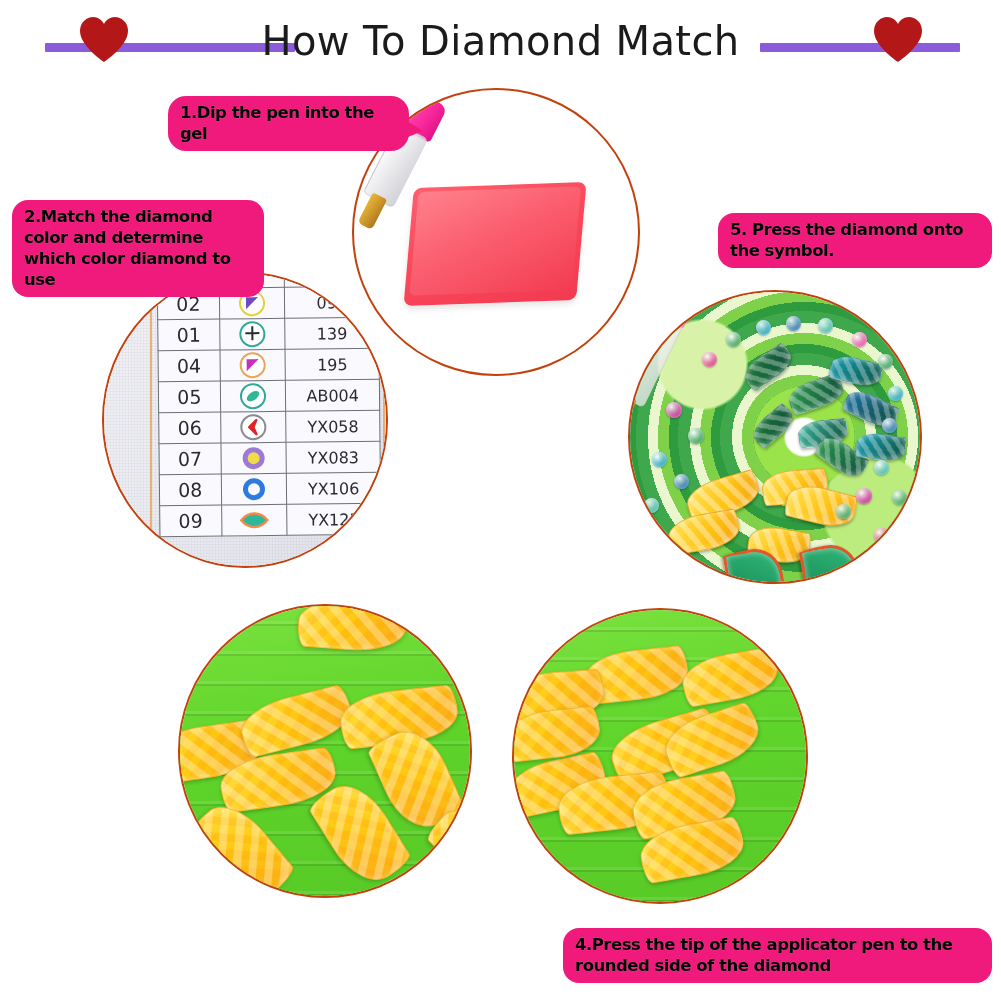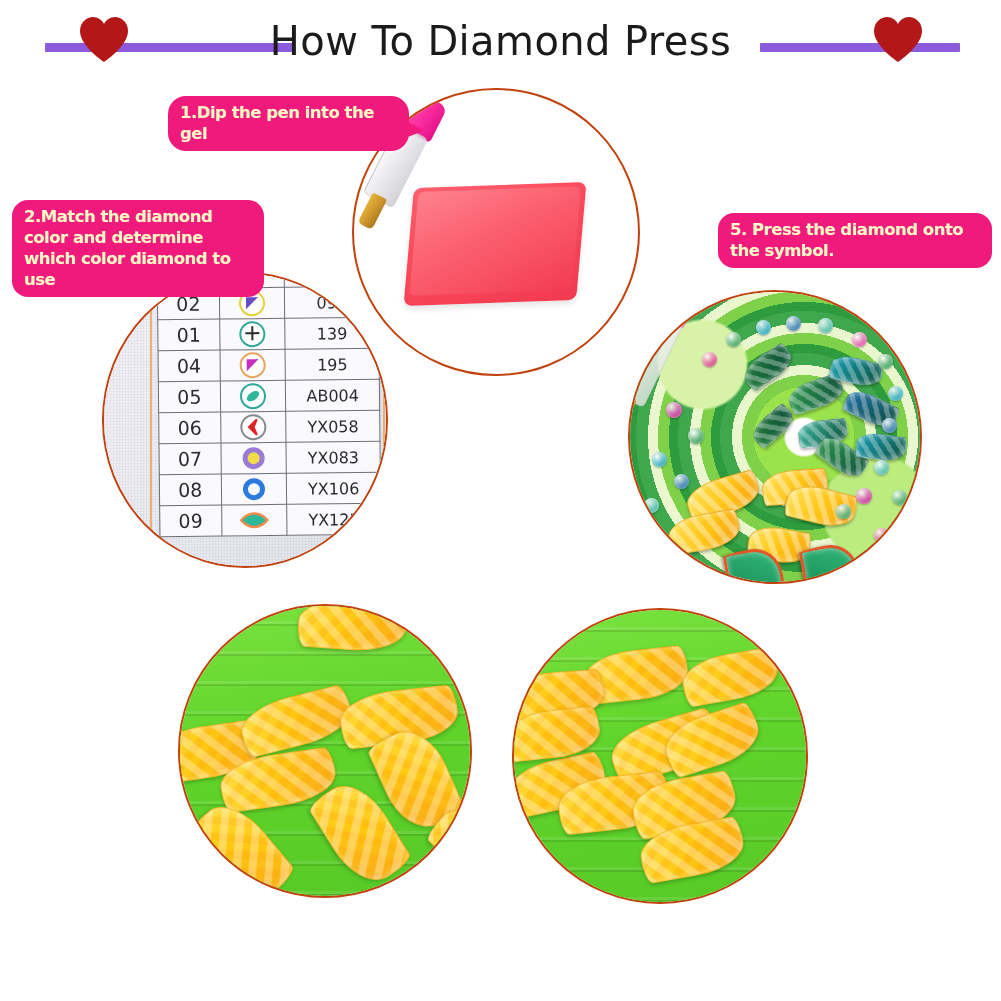--- a/index.html
+++ b/index.html
@@ -32,21 +32,21 @@
     font-family: "DejaVu Sans", sans-serif;
     font-size: 40px; font-weight: 400; letter-spacing: 0.4px;
     color: #1b1b1b; line-height: 50px;
     white-space: nowrap;
   }
 
   
   .label {
     position: absolute;
     background: #F01A7C;
-    color: #fef9c3;
+    color: #000000;
     border-radius: 16px;
     font-family: "DejaVu Sans", sans-serif;
     font-weight: 700;
     font-size: 16.5px;
     line-height: 21px;
     letter-spacing: -0.5px;
     padding: 6px 12px 7px 12px;
     text-shadow: 0 0 1px rgba(255,255,255,0.35);
     z-index: 20;
   }
@@ -227,21 +227,21 @@
     <div class="rule left"></div>
     <div class="rule right"></div>
 
     <svg class="heart left" viewBox="0 0 52 48">
       <path d="M26 46 C26 46 2 30 2 15 C2 6 9 1 15 1 C20 1 24 4 26 8 C28 4 32 1 37 1 C43 1 50 6 50 15 C50 30 26 46 26 46 Z" fill="#B31717"></path>
     </svg>
     <svg class="heart right" viewBox="0 0 52 48">
       <path d="M26 46 C26 46 2 30 2 15 C2 6 9 1 15 1 C20 1 24 4 26 8 C28 4 32 1 37 1 C43 1 50 6 50 15 C50 30 26 46 26 46 Z" fill="#B31717"></path>
     </svg>
 
-    <div class="title">How To Diamond Press</div>
+    <div class="title">How To Diamond Match</div>
   </div>
 
   <div class="wedge w1"></div>
   <div class="label l1">1.Dip the pen into the gel</div>
 
   <div class="circ c1">
     <div class="fill">
       <div class="gelpad"></div>
       <div class="pen1">
         <div class="pen-cap"></div>
@@ -446,14 +446,15 @@
         <div class="gem marquise" style="left: 118px; top: 168px; width: 104px; height: 54px; transform: rotate(-10deg);"></div>
         <div class="gem marquise" style="left: 126px; top: 214px; width: 104px; height: 52px; transform: rotate(-10deg);"></div>
         <div class="gem marquise" style="left: -8px; top: 100px; width: 94px; height: 48px; transform: rotate(-6deg);"></div>
       </div>
     <div class="pen5" style="left:14px;top:2px;transform:rotate(32deg);">
       <div class="p-cap"></div>
       <div class="p-body"></div>
 
     </div>
   </div>
+  <div class="label l4">4.Press the tip of the applicator pen to the rounded side of the diamond</div>
 
 </div>
 
 </body></html>

